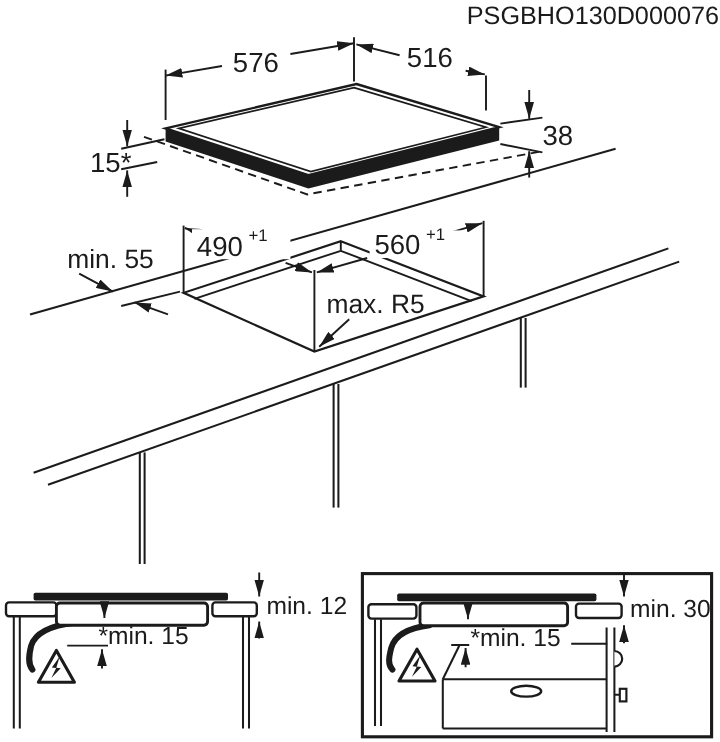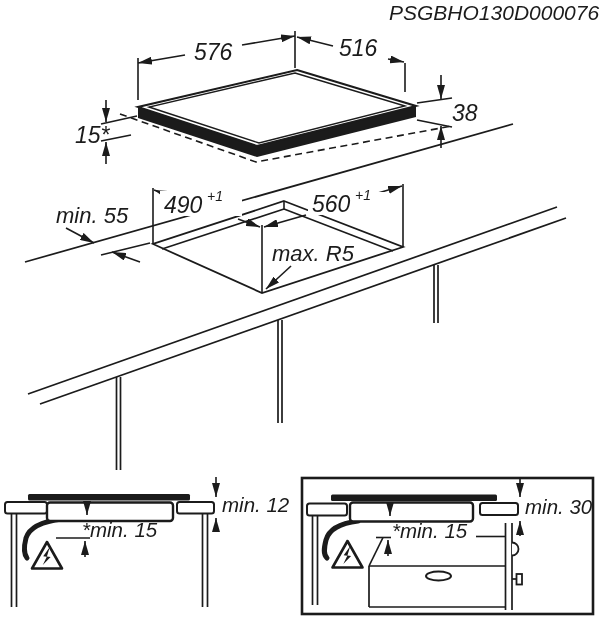--- a/index.html
+++ b/index.html
@@ -1,17 +1,17 @@
 <!DOCTYPE html>
 <html><head>
 <meta charset="utf-8">
 <style>
   html,body{margin:0;padding:0;background:#fff;}
   .canvas{position:relative;width:600px;height:618px;background:#fff;overflow:hidden;
-          font-family:"Liberation Sans",sans-serif;font-style:italic;}
+          font-family:"Liberation Sans",sans-serif;}
   svg{display:block;}
   svg text{fill:#1b1b1b;font-family:"Liberation Sans",sans-serif;}
   .t-dim{font-size:23px;}
   .t-dim-m{font-size:22px;}
   .t-sup{font-size:14px;}
   .t-sec{font-size:20.5px;}
   .t-code{font-size:21px;}
   .ln{stroke:#1b1b1b;stroke-width:1.7;fill:none;}
   .ln-thin{stroke:#1b1b1b;stroke-width:1.6;fill:none;}
   .ln-dash{stroke:#1b1b1b;stroke-width:1.6;fill:none;stroke-dasharray:7 4.5;}

